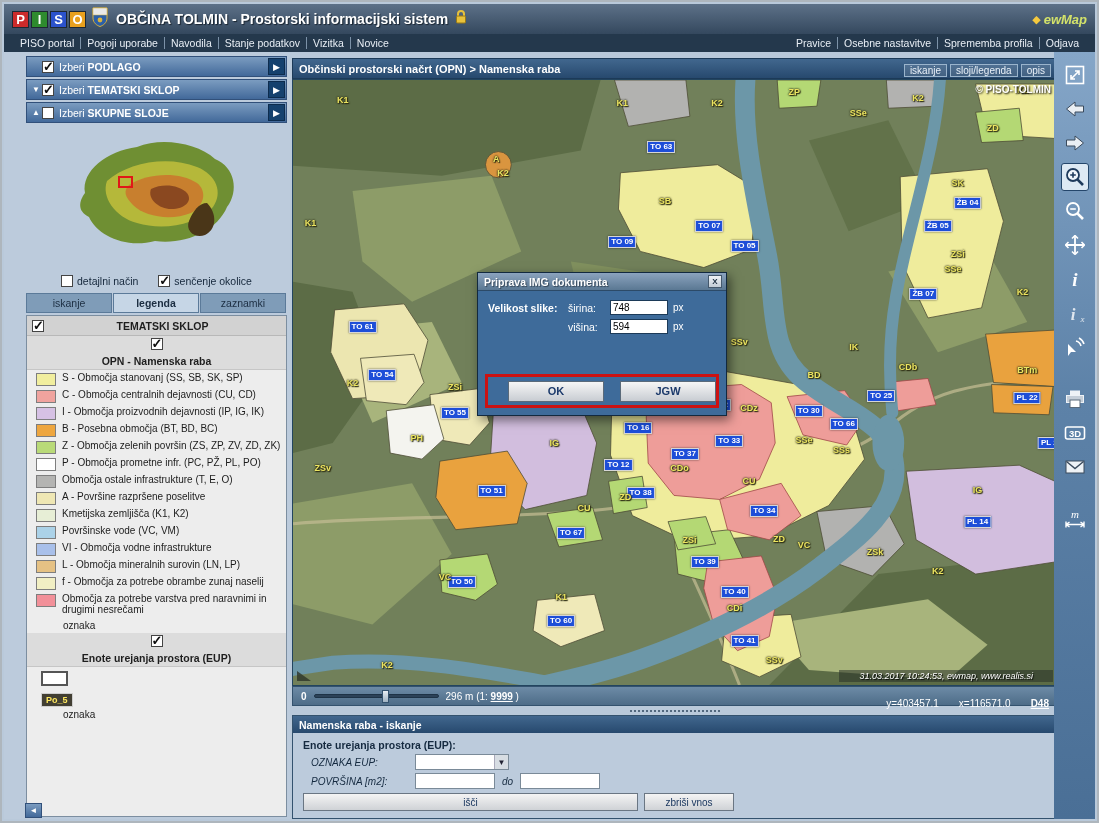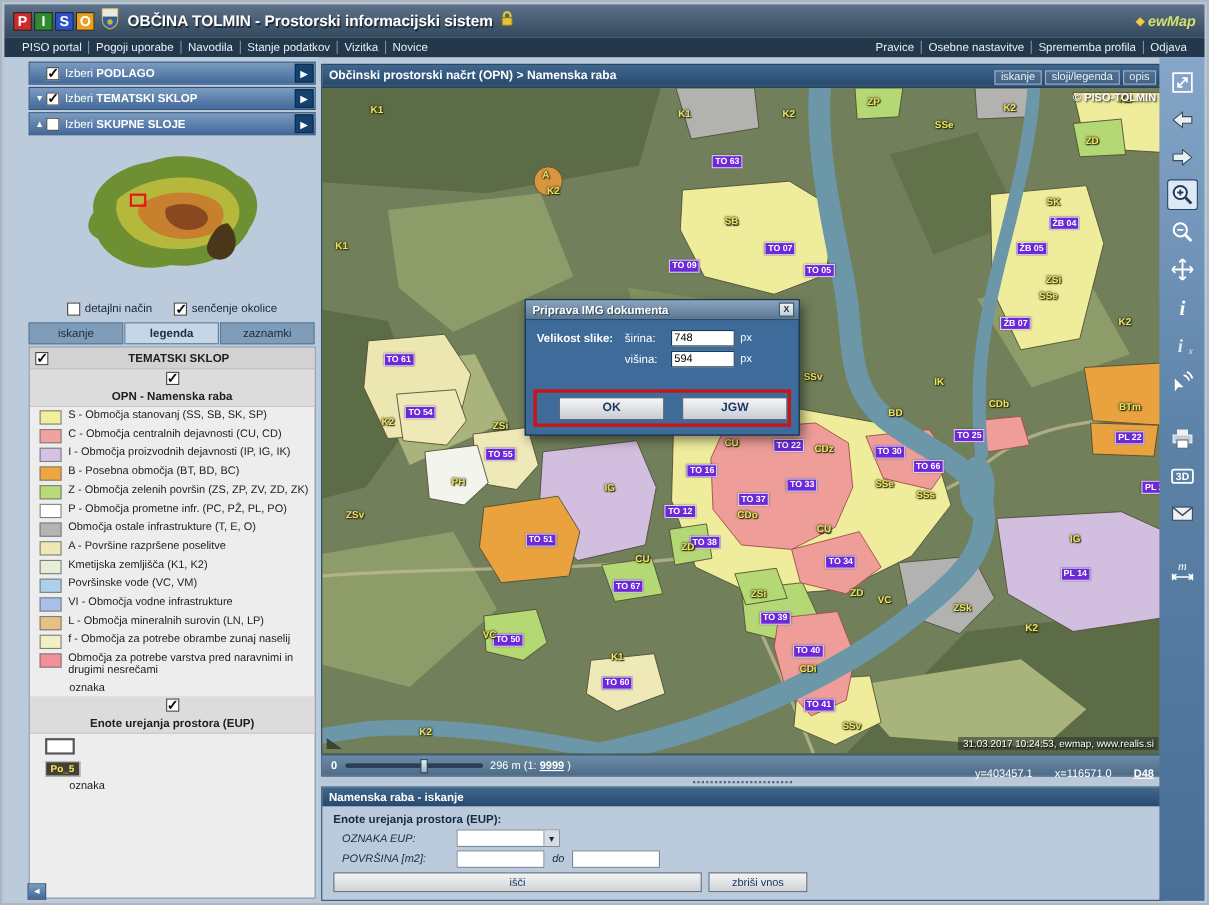--- a/index.html
+++ b/index.html
@@ -49,24 +49,24 @@
 .sb-scroll{position:absolute;left:23px;bottom:3px;width:17px;height:15px;background:linear-gradient(180deg,#7b9cc0,#42699a);border:1px solid #31507a;color:#fff;font-size:8px;display:flex;align-items:center;justify-content:center;cursor:pointer;z-index:20;}
 
 
 .map-col{position:absolute;left:290px;top:50px;width:766px;bottom:2px;display:flex;flex-direction:column;}
 .map-header{height:21px;margin-top:6px;background:linear-gradient(180deg,#41678e,#27496e);border:1px solid #1c3a58;display:flex;align-items:center;color:#fff;padding:0 6px;flex:none;}
 .map-breadcrumb{font-size:11px;font-weight:bold;flex:1;white-space:nowrap;}
 .map-hbtn{font-size:10px;color:#e8f0f8;border:1px solid #9ab4cc;background:rgba(255,255,255,.12);padding:0 5px;margin-left:3px;height:15px;line-height:14px;cursor:pointer;white-space:nowrap;}
 .map-viewport{position:relative;flex:1;overflow:hidden;border:1px solid #23455f;background:#71805a;}
 .map-canvas{position:absolute;inset:0;width:100%;height:100%;}
 .label-layer{position:absolute;inset:0;}
-.map-badge{position:absolute;transform:translate(-50%,-50%);background:#6d28d9;border:1px solid #d6d6d6;color:#fff;font-size:8px;font-weight:bold;padding:0 2px;line-height:10px;white-space:nowrap;box-shadow:0 0 2px rgba(0,0,0,.55);}
+.map-badge{position:absolute;transform:translate(-50%,-50%);background:#1d4ed8;border:1px solid #d6d6d6;color:#fff;font-size:8px;font-weight:bold;padding:0 2px;line-height:10px;white-space:nowrap;box-shadow:0 0 2px rgba(0,0,0,.55);}
 .zone-label{position:absolute;transform:translate(-50%,-50%);color:#ece561;font-size:9px;font-weight:bold;text-shadow:0 0 2px #2e2e14,0 0 2px #2e2e14,1px 1px 1px #2e2e14;white-space:nowrap;}
 .map-copyright{position:absolute;top:4px;right:6px;color:#fff;font-size:10px;font-weight:bold;text-shadow:1px 1px 2px #000;}
-.map-stamp{position:absolute;bottom:3px;right:4px;color:#fff;font-size:9px;background:rgba(40,50,40,.55);padding:1px 4px;text-shadow:1px 1px 1px #000;white-space:nowrap;}
+.map-stamp{position:absolute;bottom:3px;right:4px;color:#fff;font-size:9px;background:rgba(40,50,40,.55);padding:1px 20px;text-shadow:1px 1px 1px #000;white-space:nowrap;font-style:italic;}
 .north-mark{position:absolute;left:4px;bottom:4px;width:0;height:0;border-left:14px solid #2e3528;border-top:10px solid transparent;opacity:.8;}
 
 
 .scale-row{height:20px;background:linear-gradient(180deg,#6d8ba6,#4d6c88);border:1px solid #33526e;display:flex;align-items:center;padding:0 8px;color:#fff;font-size:10px;gap:7px;flex:none;}
 .scale-zero{font-weight:bold;}
 .slider-track{width:125px;height:4px;background:#2c4258;border:1px solid #1e3347;position:relative;border-radius:2px;}
 .slider-handle{position:absolute;left:55%;top:-5px;width:7px;height:13px;background:linear-gradient(180deg,#e8eef4,#9fb2c2);border:1px solid #33526e;cursor:pointer;}
 .scale-text{white-space:nowrap;}
 .scale-link{text-decoration:underline;cursor:pointer;font-weight:bold;}
 .coords{margin-left:auto;display:flex;gap:20px;align-items:center;margin-top:15px;}
@@ -92,21 +92,21 @@
 .btn-isci{flex:1;max-width:335px;}
 .btn-zbrisi{width:90px;}
 
 
 .toolbar{position:absolute;right:2px;top:50px;width:41px;bottom:2px;background:linear-gradient(180deg,#85a6c8 0%,#5d82a8 45%,#4a6f96 100%);display:flex;flex-direction:column;align-items:center;padding-top:9px;gap:6px;}
 .tool{width:28px;height:28px;display:flex;align-items:center;justify-content:center;cursor:pointer;border-radius:3px;flex:none;}
 .tool.active{background:#dde9f4;border:1px solid #24466b;}
 .tool-spacer{height:12px;flex:none;}
 
 
-.dialog{position:absolute;left:184px;top:192px;width:250px;height:124px;border:1px solid #12293f;box-shadow:3px 4px 10px rgba(0,0,0,.5);background:#3e6b9a;z-index:50;}
+.dialog{position:absolute;left:184px;top:192px;width:250px;height:144px;border:1px solid #12293f;box-shadow:3px 4px 10px rgba(0,0,0,.5);background:#3e6b9a;z-index:50;}
 .dlg-title{height:18px;background:linear-gradient(180deg,#8ba3be,#5a7893);display:flex;align-items:center;padding:0 4px 0 6px;border-bottom:1px solid #2c4a68;}
 .dlg-title-text{flex:1;color:#fff;font-size:10.5px;font-weight:bold;text-shadow:1px 1px 1px #345;}
 .dlg-close{width:14px;height:13px;background:linear-gradient(180deg,#eef2f6,#c2ccd6);border:1px solid #44586c;color:#1c2e40;font-size:8px;font-weight:bold;display:flex;align-items:center;justify-content:center;cursor:pointer;}
 .dlg-body{position:relative;height:calc(100% - 18px);padding:9px 10px 0 10px;}
 .dlg-row{display:flex;align-items:center;margin-bottom:4px;}
 .dlg-size-label{width:80px;color:#fff;font-size:10.5px;font-weight:bold;}
 .dlg-field-label{width:42px;color:#fff;font-size:10.5px;}
 .dlg-input{width:58px;height:15px;border:1px solid #1c3a58;font-size:10px;padding:0 2px;font-family:inherit;}
 .dlg-unit{color:#fff;font-size:10px;margin-left:5px;}
 .dlg-highlight{position:absolute;left:7px;right:7px;bottom:7px;height:34px;border:3px solid #cc1212;display:flex;align-items:center;justify-content:flex-end;gap:16px;}

